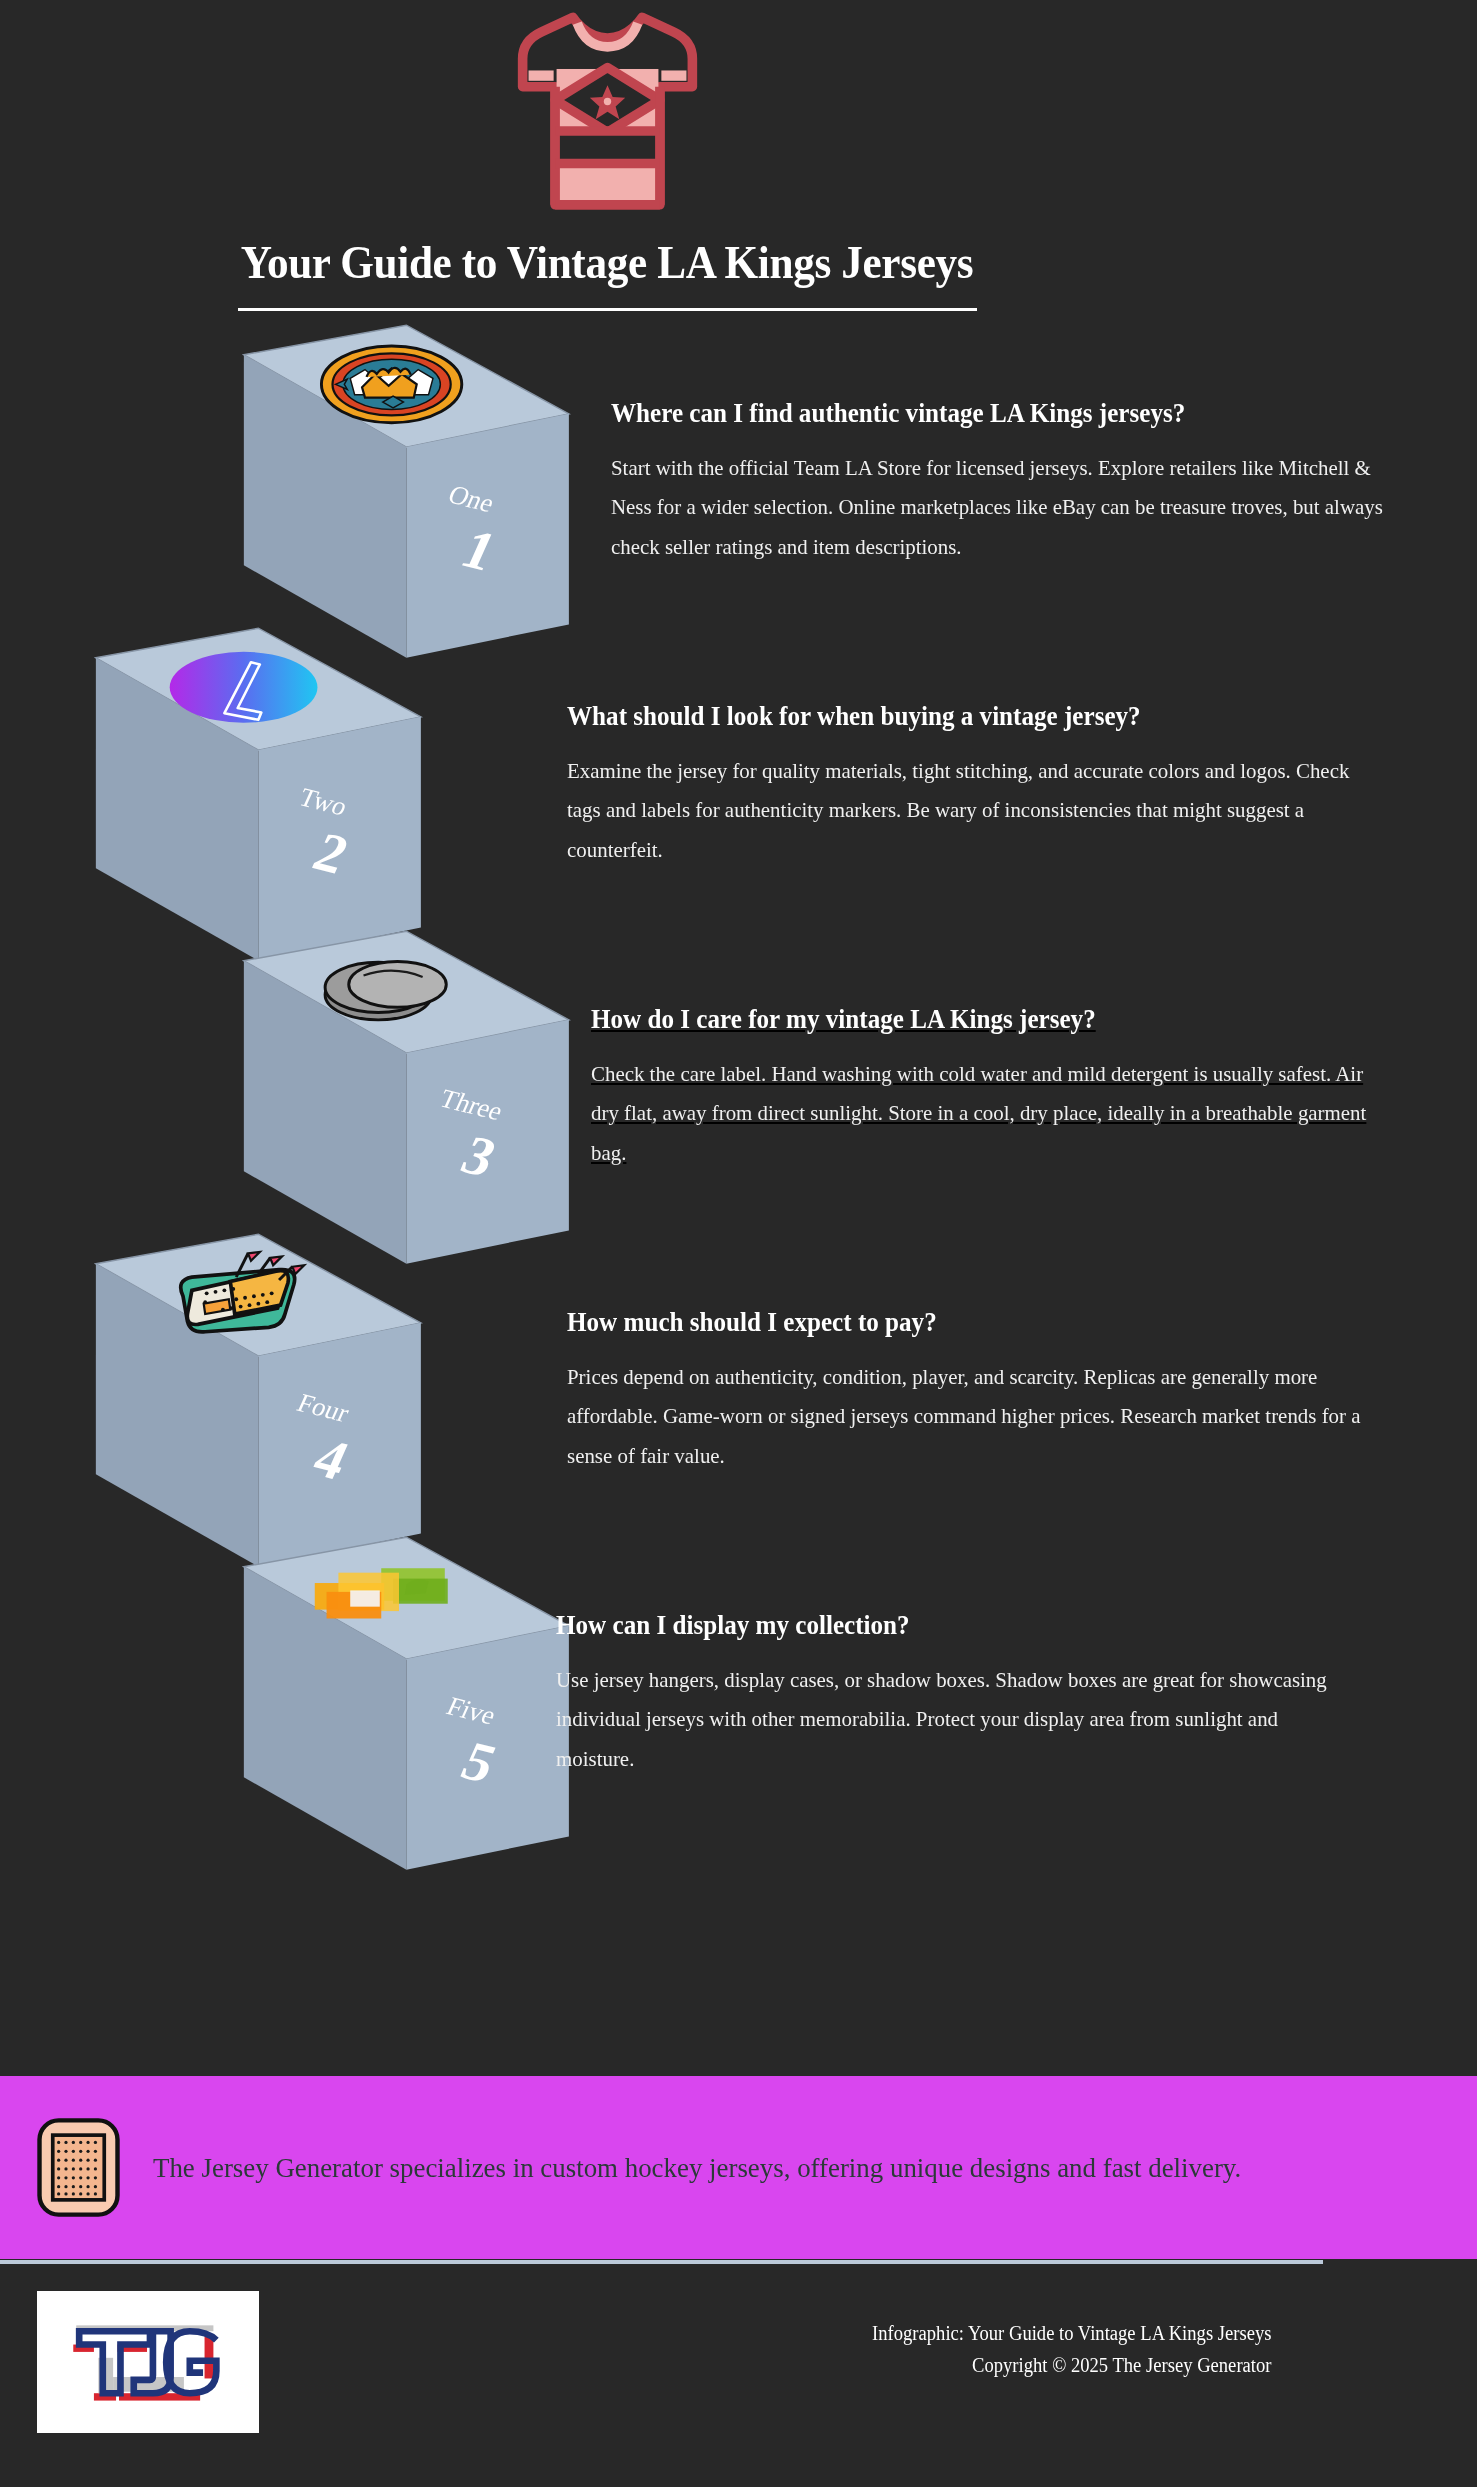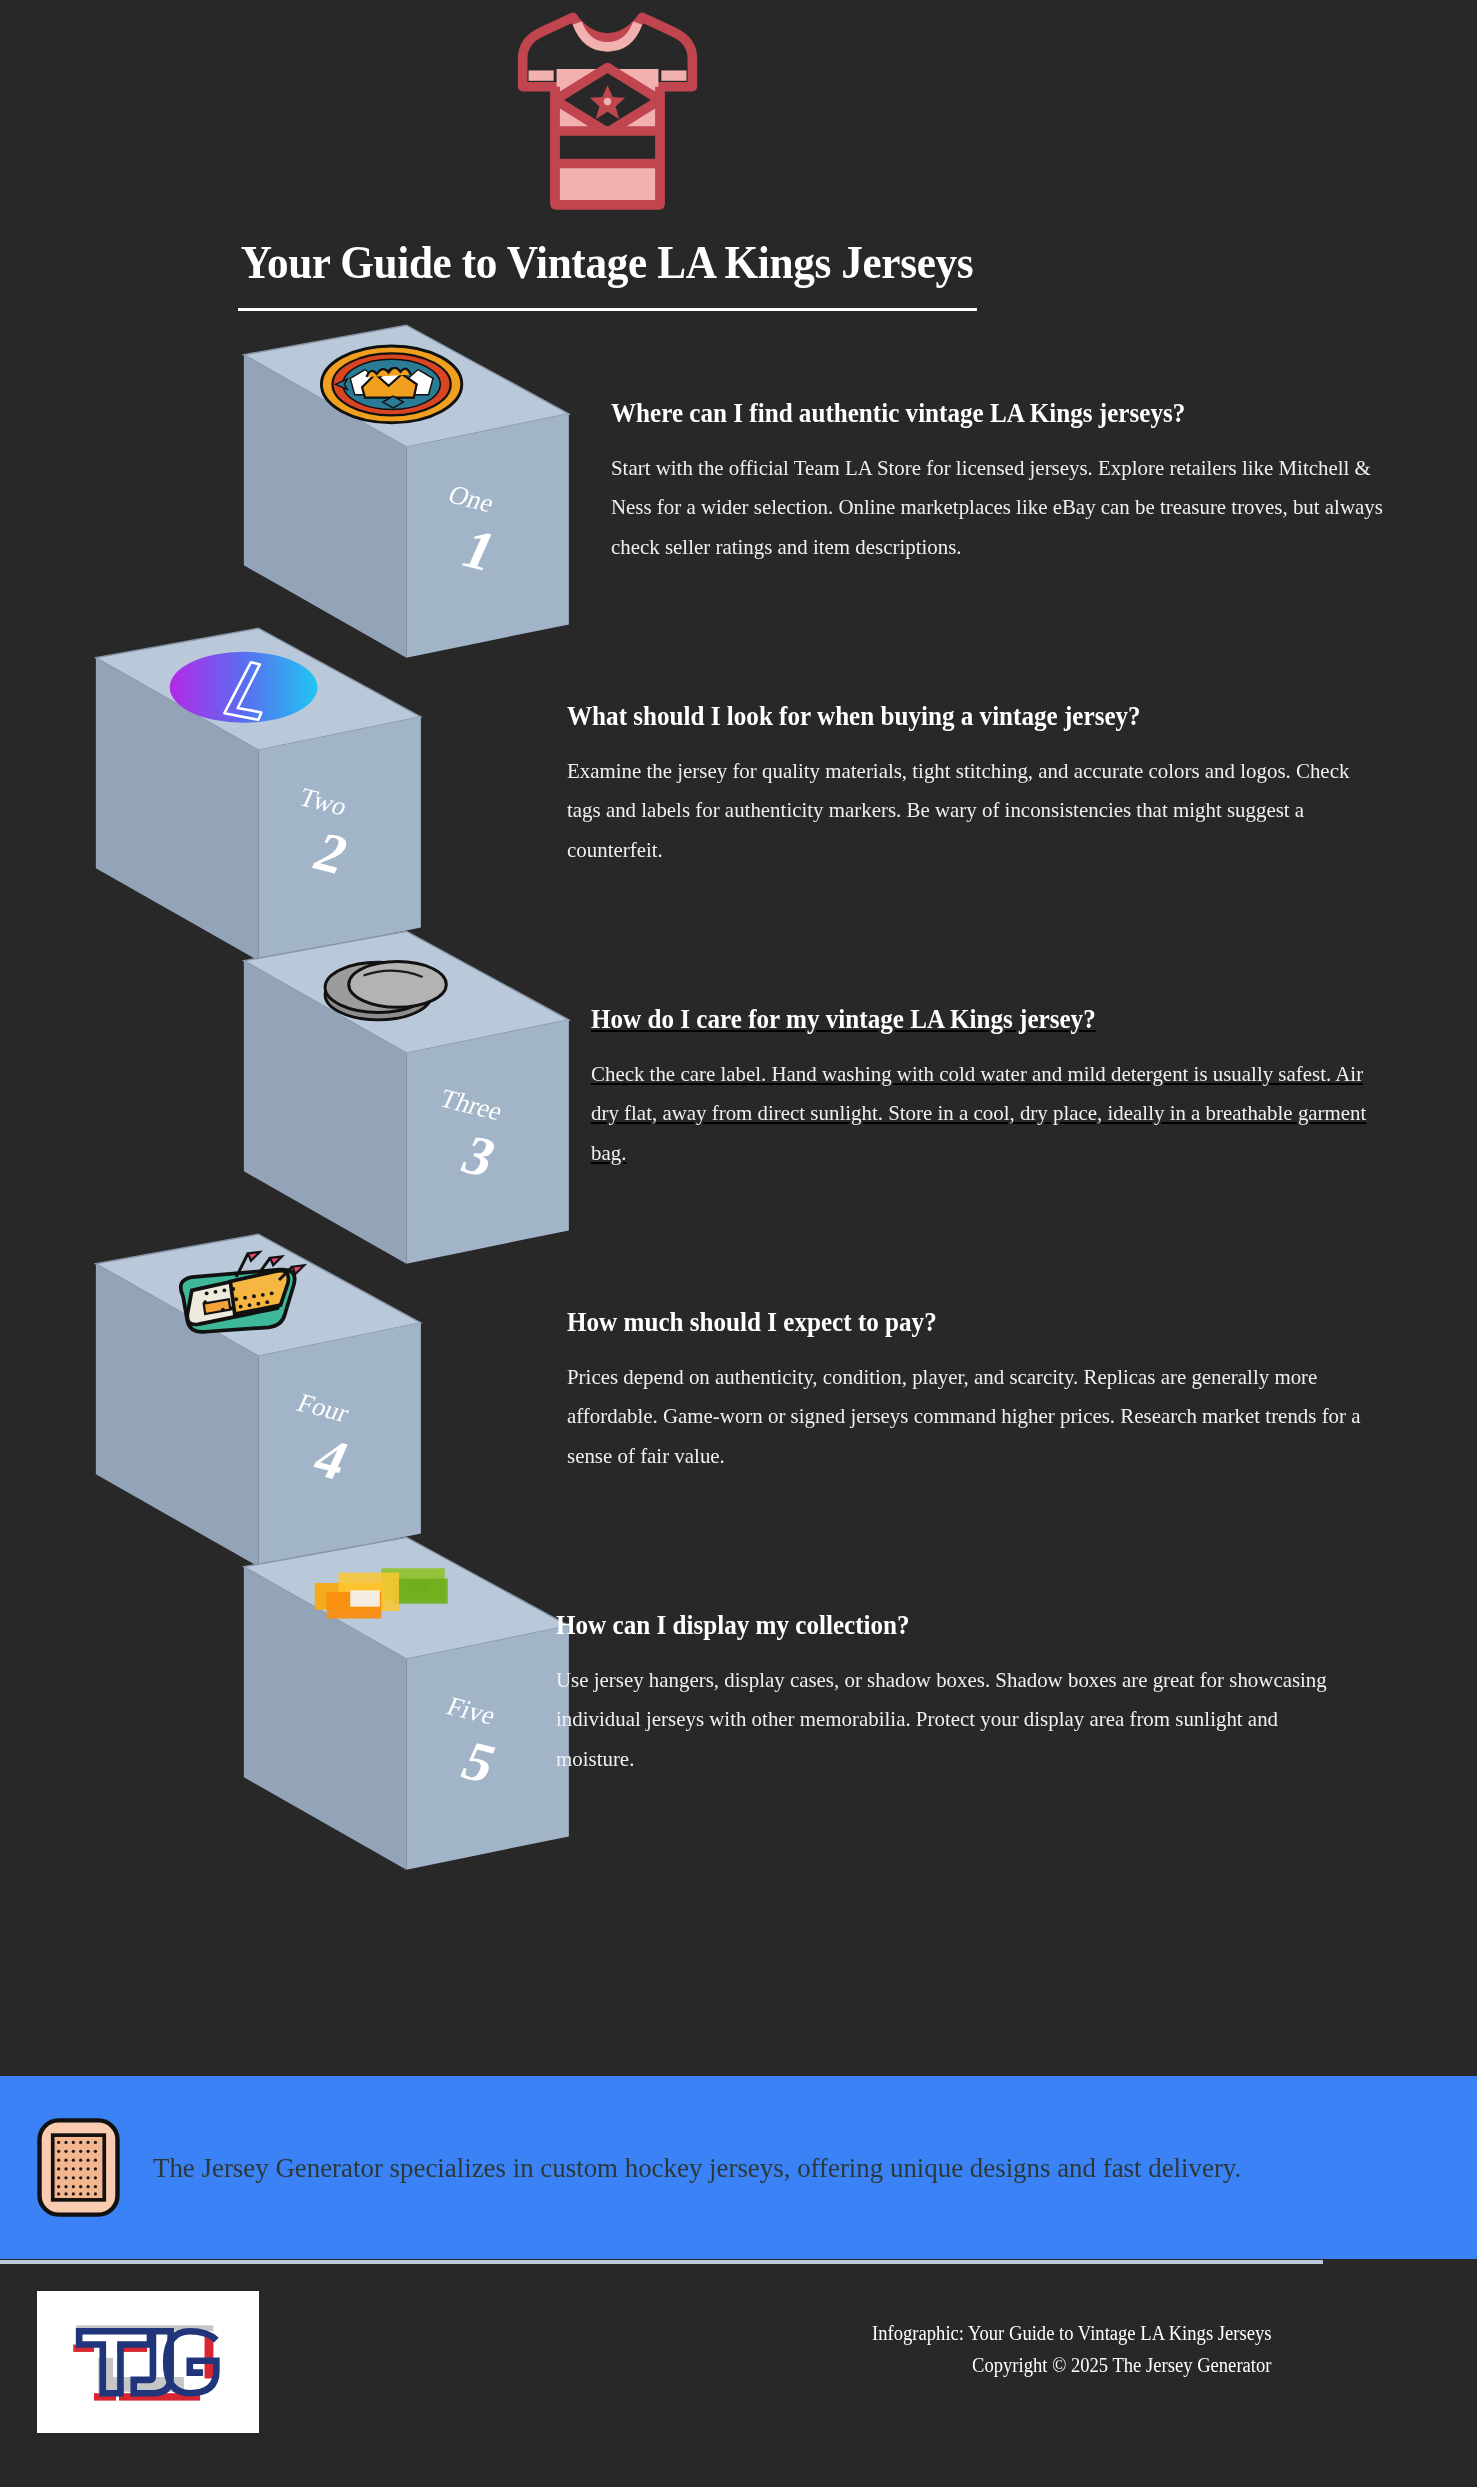--- a/index.html
+++ b/index.html
@@ -91,21 +91,21 @@
   .face-word { font-family: "Liberation Serif","DejaVu Serif",serif; font-size:36px; fill:#ffffff; }
   .face-num  { font-family: "Liberation Serif","DejaVu Serif",serif; font-weight:bold; font-size:76px; fill:#ffffff; }
 
   
   #callout {
     position: absolute;
     left: 0;
     top: 2076px;
     width: 1478px;
     height: 183px;
-    background: #3b82f6;
+    background: #d946ef;
     display: flex;
     align-items: center;
     padding-left: 35px;
   }
   #callout-icon { width: 87px; height: 103px; flex: 0 0 auto; }
   #callout-text {
     margin-left: 31px;
     font-family: "Liberation Serif","DejaVu Serif",serif;
     font-size: 28px;
     line-height: 1.42;

